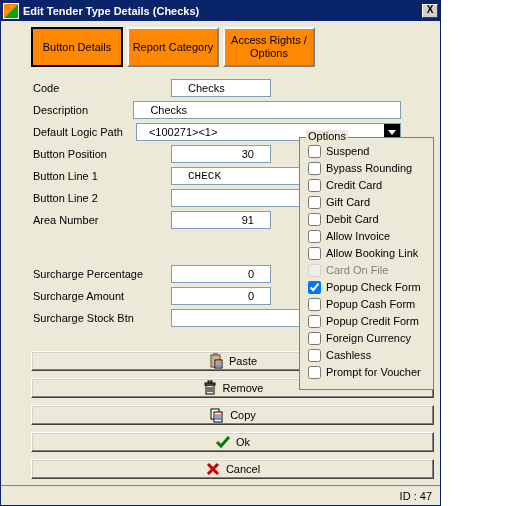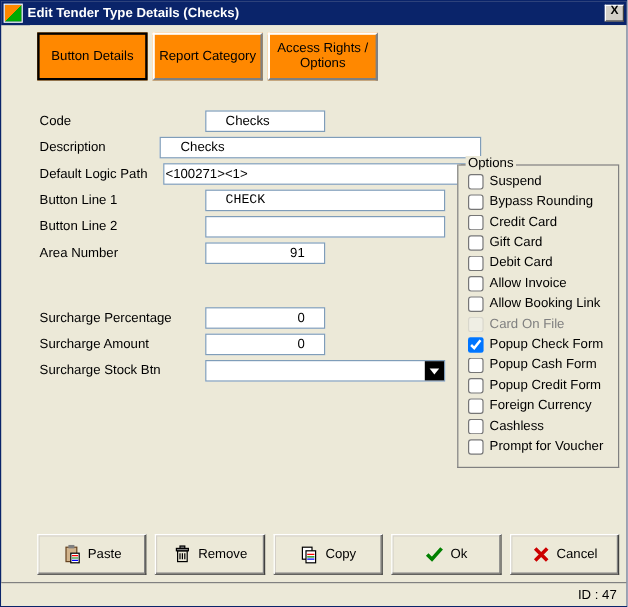--- a/index.html
+++ b/index.html
@@ -6,21 +6,21 @@
   body {
     margin: 0;
     font-family: Tahoma, Arial, sans-serif;
     font-size: 11px;
     background: #fff;
     width: 523px;
     height: 506px;
     overflow: hidden;
   }
   .window {
-    width: 523px;
+    width: 441px;
     height: 506px;
     border: 1px solid #0a246a;
     background: #ece9d8;
     display: flex;
     flex-direction: column;
   }
   .titlebar {
     background: #0a246a;
     color: #fff;
     height: 20px;
@@ -85,21 +85,21 @@
   .tab.active {
     border: 2px solid #000;
   }
   .content {
     flex: 1;
     position: relative;
   }
   .form-grid {
     position: absolute;
     left: 0;
-    top: 13px;
+    top: 0;
     width: 370px;
   }
   .row {
     display: flex;
     align-items: center;
     height: 22px;
   }
   .row label {
     width: 140px;
     padding-left: 2px;
@@ -117,21 +117,21 @@
   .text-input.w100r { width: 100px; text-align: right; }
   
   .combo-wrap {
     display: flex;
     border: 1px solid #7f9db9;
     height: 18px;
     background: #fff;
   }
   .combo-wrap .combo-text {
     flex: 1;
-    padding: 1px 1px;
+    padding: 1px 12px;
     line-height: 15px;
     overflow: hidden;
     white-space: nowrap;
   }
   .combo-wrap .combo-btn {
     width: 16px;
     background: #000;
     color: #fff;
     display: flex;
     align-items: center;
@@ -177,23 +177,24 @@
   .chk-row input[type=checkbox] {
     margin: 0;
     width: 13px; height: 13px;
   }
   .chk-row.disabled { color: #808080; }
   .chk-row.disabled input { opacity: 0.6; }
   
   .button-row {
     display: flex;
     gap: 7px;
-    justify-content: space-between;
+    justify-content: flex-end;
     margin-top: auto;
     padding-top: 6px;
+    flex-direction: column;
   }
   .btn {
     flex: 1;
     height: 34px;
     background: #ece9d8;
     border: 1px solid #404040;
     border-top-color: #fff;
     border-left-color: #fff;
     box-shadow: inset -1px -1px 0 #808080, inset 1px 1px 0 #d4d0c8;
     display: flex;
@@ -248,20 +249,24 @@
         <div class="row">
           <label>Description</label>
           <input class="text-input" style="width: 355px;" value="Checks">
         </div>
         <div class="row">
           <label>Default Logic Path</label>
           <div class="combo-wrap" style="width:355px">
             <div class="combo-text">&lt;100271&gt;&lt;1&gt;</div>
             <div class="combo-btn"></div>
           </div>
+        </div>
+        <div class="row">
+          <label>Button Position</label>
+          <input class="text-input w100r" value="30" style="">
         </div>
         <div class="row">
           <label>Button Line 1</label>
           <input class="text-input w200" value="CHECK" style="">
         </div>
         <div class="row">
           <label>Button Line 2</label>
           <input class="text-input w200" value="" style="">
         </div>
         <div class="row">

